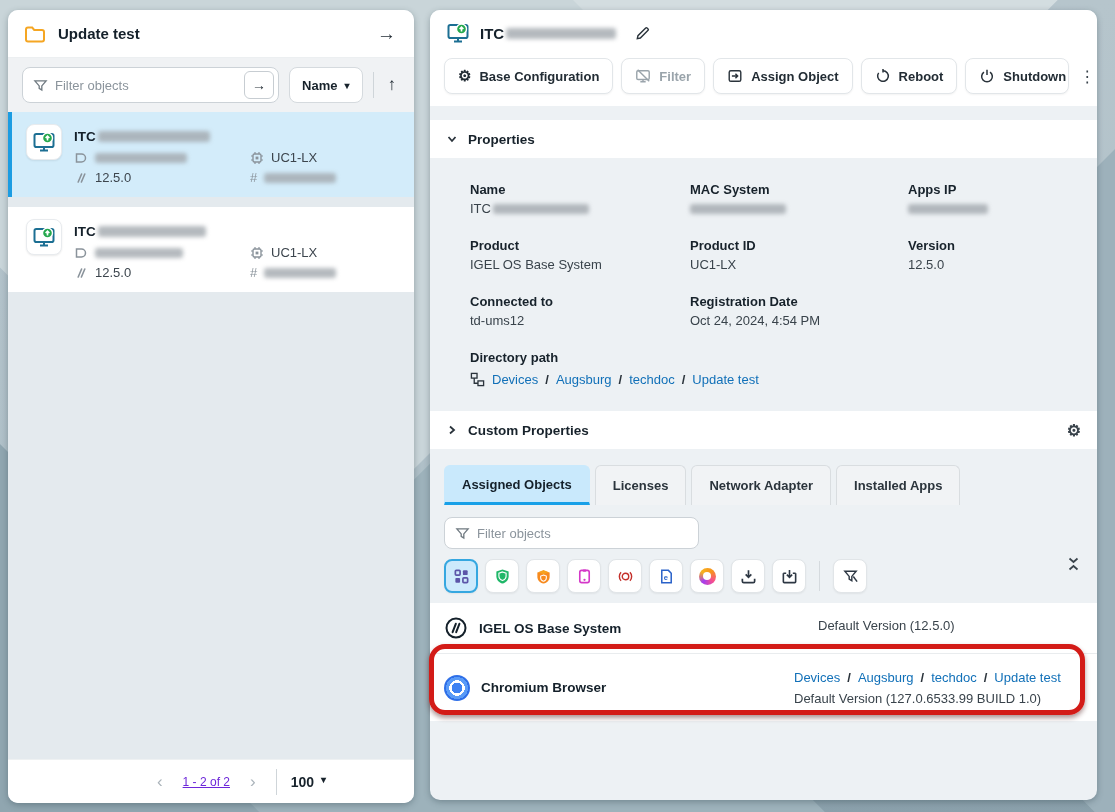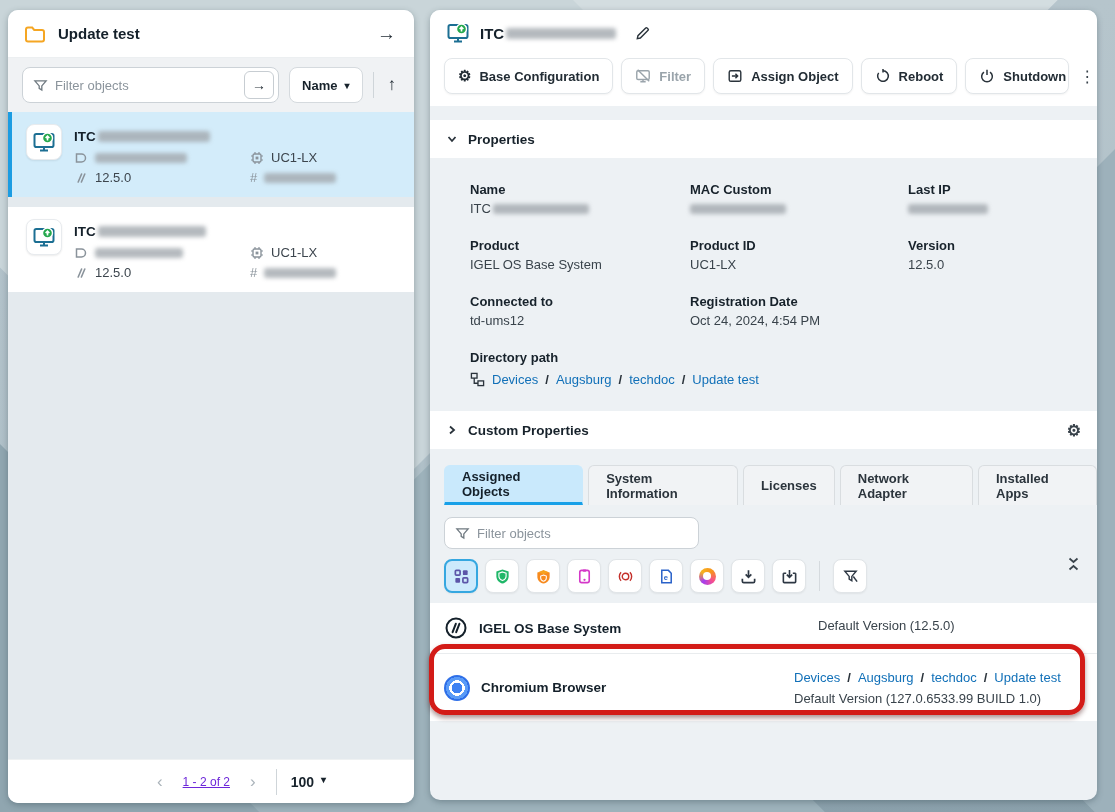--- a/index.html
+++ b/index.html
@@ -339,27 +339,27 @@
     <div class="props-content">
       <div class="props-grid">
         <div class="pfield">
           <div class="plabel">Name</div>
           <div class="pvalue">
             <span>ITC</span>
             <span class="blur-pill" style="width:96px;"></span>
           </div>
         </div>
         <div class="pfield">
-          <div class="plabel">MAC Custom</div>
+          <div class="plabel">MAC System</div>
           <div class="pvalue">
               <span class="blur-pill" style="width:96px;"></span>
             </div>
         </div>
         <div class="pfield">
-          <div class="plabel">Last IP</div>
+          <div class="plabel">Apps IP</div>
           <div class="pvalue">
               <span class="blur-pill" style="width:80px;"></span>
             </div>
         </div>
         <div class="pfield">
           <div class="plabel">Product</div>
           <div class="pvalue">IGEL OS Base System</div>
         </div>
         <div class="pfield">
           <div class="plabel">Product ID</div>
@@ -407,21 +407,20 @@
         <svg width="12" height="12" viewBox="0 0 12 12">
             <path d="M4 2.5l4 3.5-4 3.5" fill="none" stroke="#2a333b" stroke-width="1.8"></path>
           </svg>
       </span>
       <span>Custom Properties</span>
       <span class="gear">⚙</span>
     </div>
 
     <div class="tabs-row">
       <div class="tab active">Assigned Objects</div>
-      <div class="tab">System Information</div>
       <div class="tab">Licenses</div>
       <div class="tab">Network Adapter</div>
       <div class="tab">Installed Apps</div>
     </div>
 
     <div class="ao-filter-row">
       <div class="filter-input">
         <span style="margin-right:7px;">
           <svg width="15" height="15" viewBox="0 0 16 16">
               <path d="M2 3h12l-4.6 5.4v4.4l-2.8-1.7V8.4L2 3z" fill="none" stroke="#6f7980" stroke-width="1.4"></path>

